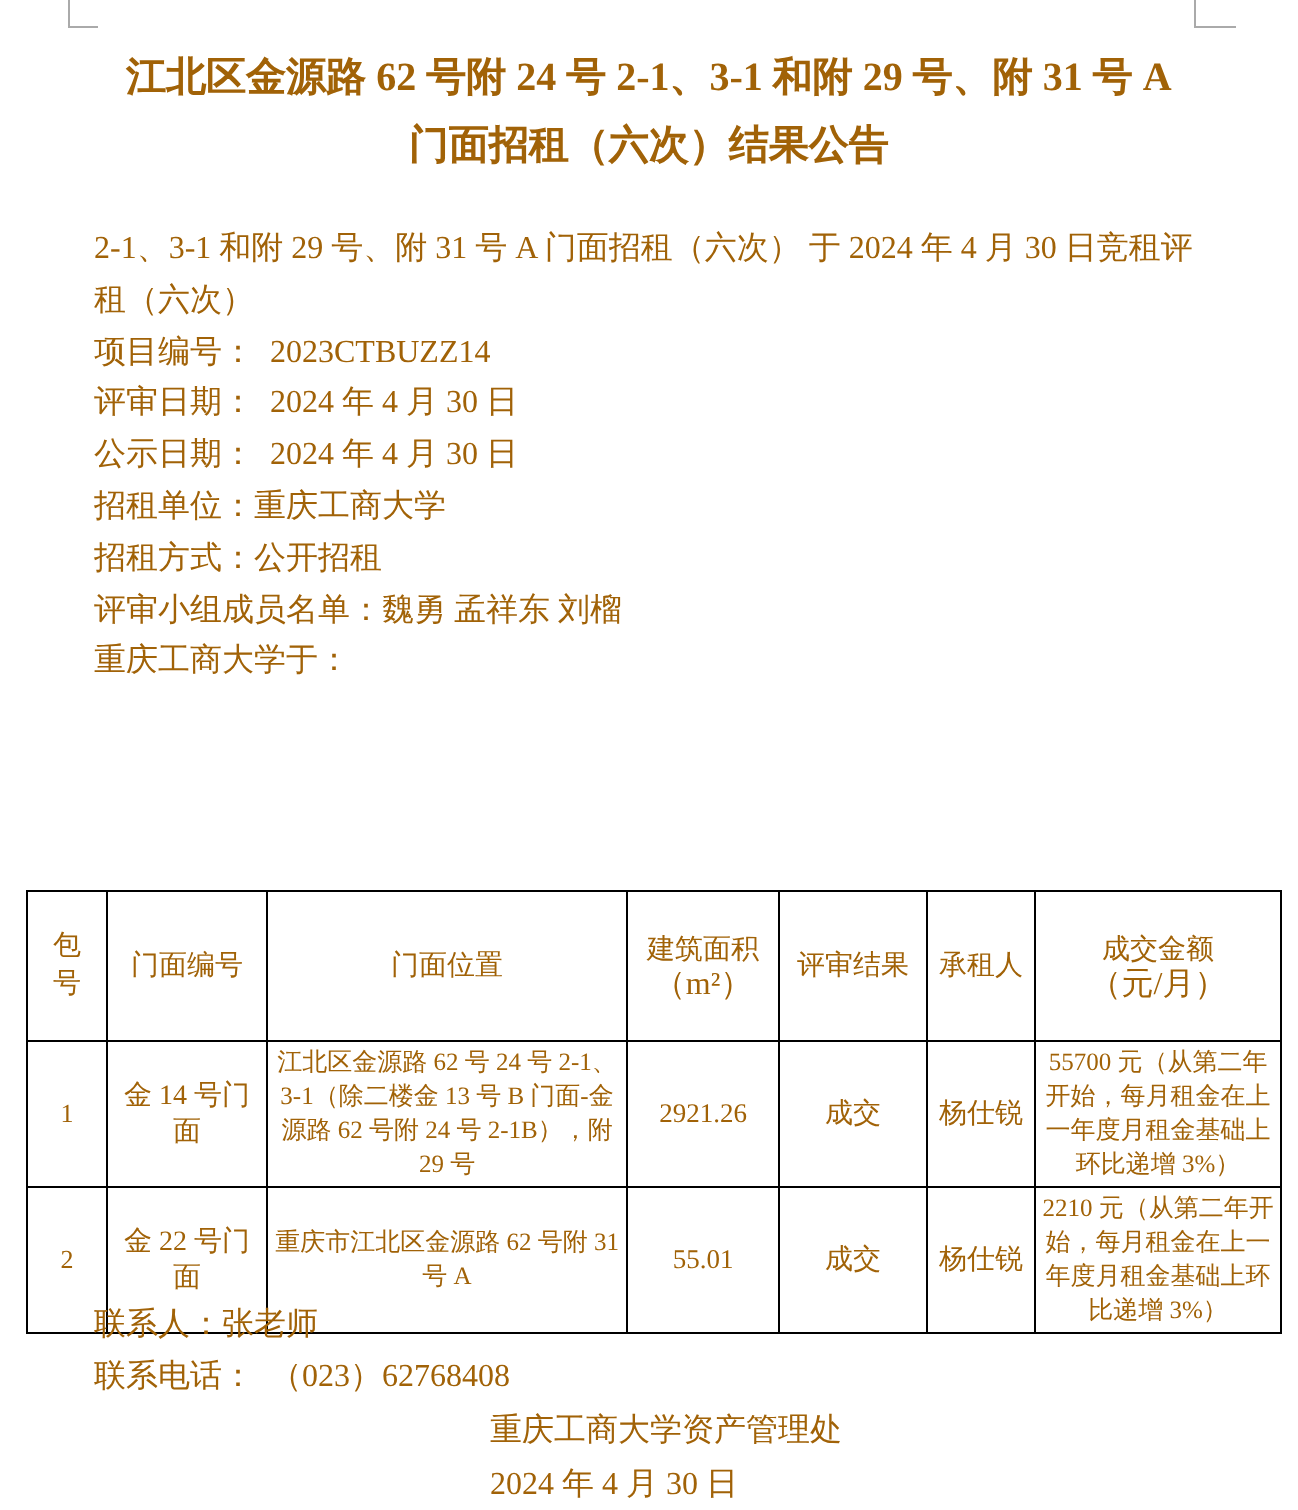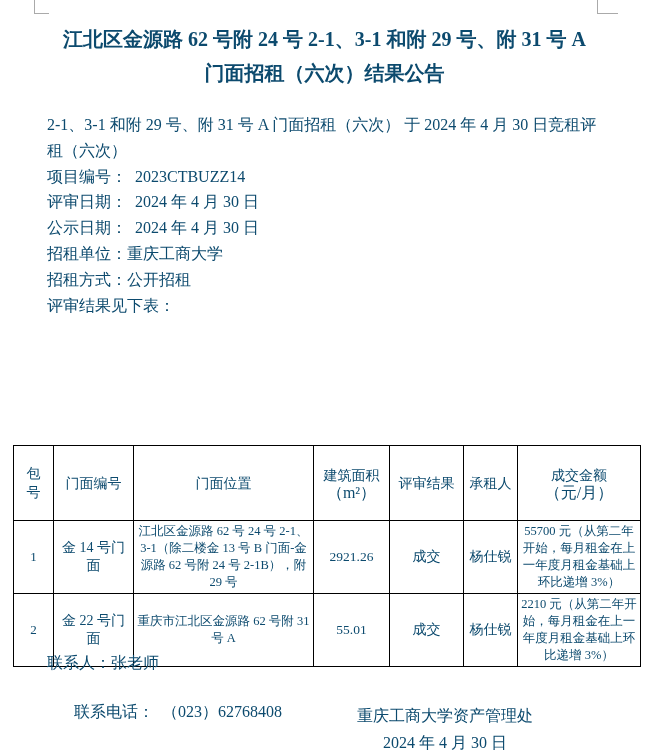--- a/index.html
+++ b/index.html
@@ -1,18 +1,18 @@
 <!DOCTYPE html>
 <html><head>
 <meta charset="utf-8">
 <style>
   html,body{margin:0;padding:0;background:#ffffff;}
   .page{
     position:relative;width:649px;height:755px;background:#ffffff;
-    font-family:"Liberation Serif","DejaVu Serif",serif;color:#0c4a6e;overflow:hidden;
+    font-family:"Liberation Serif","DejaVu Serif",serif;color:#a16207;overflow:hidden;
   }
   
   .crop{position:absolute;width:14px;height:13px;border-left:1px solid #aaaaaa;border-bottom:1px solid #aaaaaa;}
   .crop.left{left:34px;top:0;}
   .crop.right{left:597px;top:0;width:20px;}
   
   .title{position:absolute;left:0;top:22px;width:649px;text-align:center;
     font-size:20px;font-weight:bold;line-height:34px;}
   
   .bodytext{position:absolute;left:47px;top:112px;width:560px;font-size:16px;line-height:25.8px;}
@@ -30,22 +30,22 @@
   table.results th{font-size:14px;line-height:19px;}
   table.results th .sub{font-size:16px;line-height:15px;}
   .narrow{width:1.1em;margin:16px auto;}
   td.c-small{font-size:13px;}
   td.c-mid{font-size:14px;}
   td.c-wrap{font-size:12.5px;line-height:17px;}
   td.c-num{font-size:13.5px;}
   
   .contact{position:absolute;left:47px;font-size:16px;line-height:20px;white-space:pre;}
   .contact.person{top:653px;}
-  .contact.phone{top:702px;margin-left:27px;}
-  .signature{position:absolute;left:245px;top:703px;width:400px;text-align:center;
+  .contact.phone{top:679px;}
+  .signature{position:absolute;left:245px;top:703px;width:400px;text-align:left;
     font-size:16px;line-height:26.5px;}
 </style>
 </head>
 <body>
 
 <div class="page">
 
   <div class="crop left"></div>
   <div class="crop right"></div>
 
@@ -55,21 +55,22 @@
   </div>
 
   <div class="bodytext">
     <div class="line">2-1、3-1 和附 29 号、附 31 号 A 门面招租（六次） 于 2024 年 4 月 30 日竞租评</div>
     <div class="line">租（六次）</div>
     <div class="line">项目编号：  2023CTBUZZ14</div>
     <div class="line">评审日期：  2024 年 4 月 30 日</div>
     <div class="line">公示日期：  2024 年 4 月 30 日</div>
     <div class="line">招租单位：重庆工商大学</div>
     <div class="line">招租方式：公开招租</div>
-    <div class="line">评审结果见下表：</div>
+    <div class="line">评审小组成员名单：魏勇 孟祥东 刘榴</div>
+    <div class="line">重庆工商大学于：</div>
   </div>
 
   <table class="results">
     <colgroup>
       <col style="width:40px">
         <col style="width:80px">
         <col style="width:180px">
       <col style="width:76px">
         <col style="width:74px">
         <col style="width:54px">

